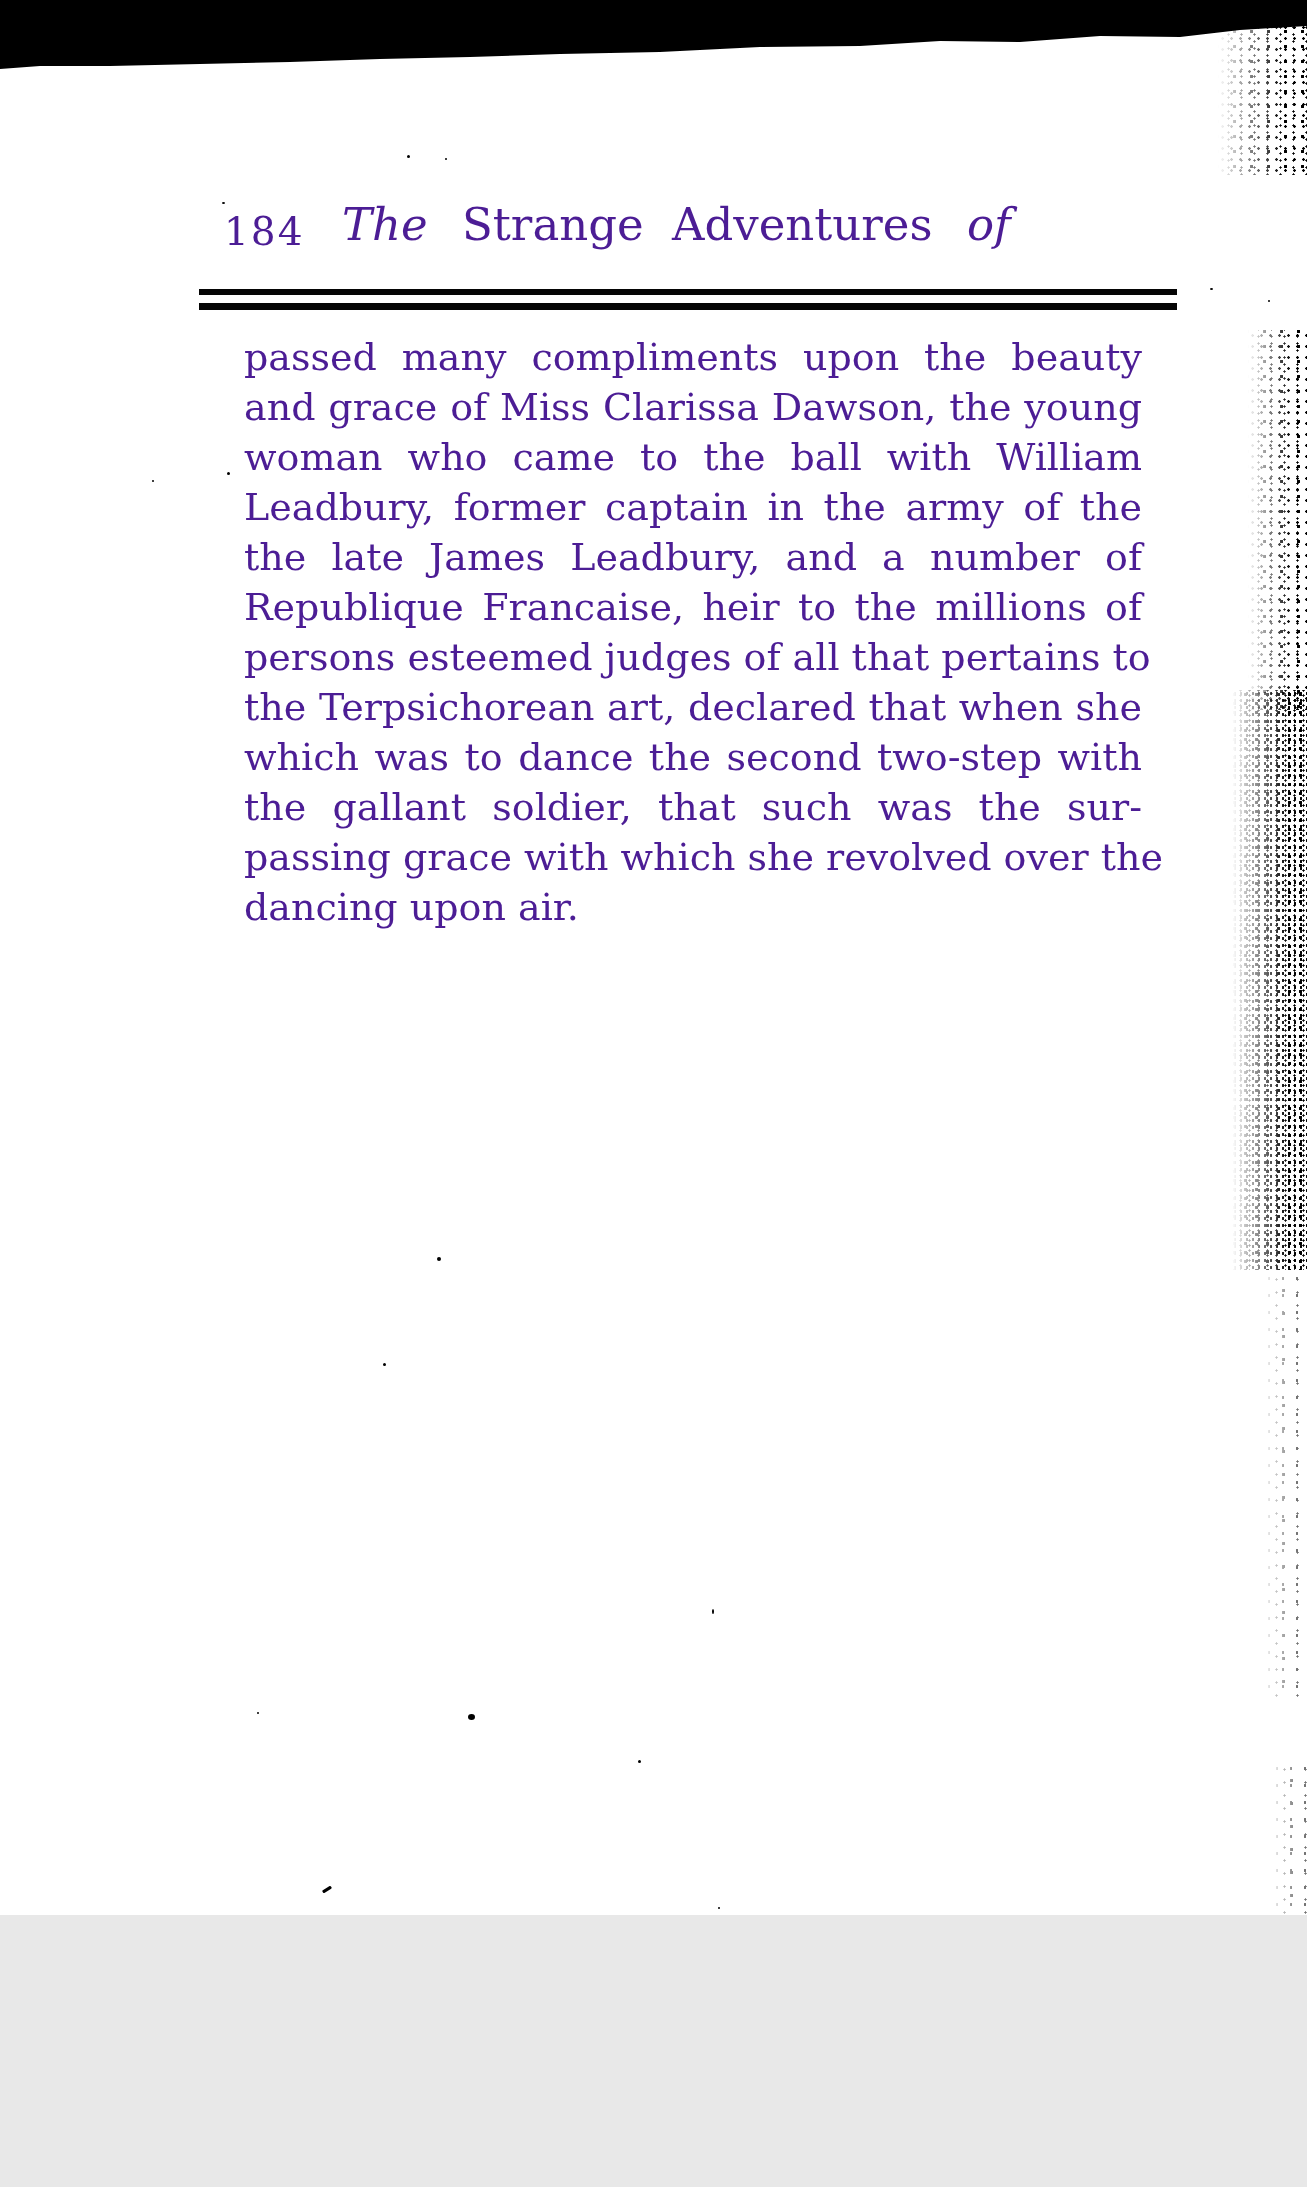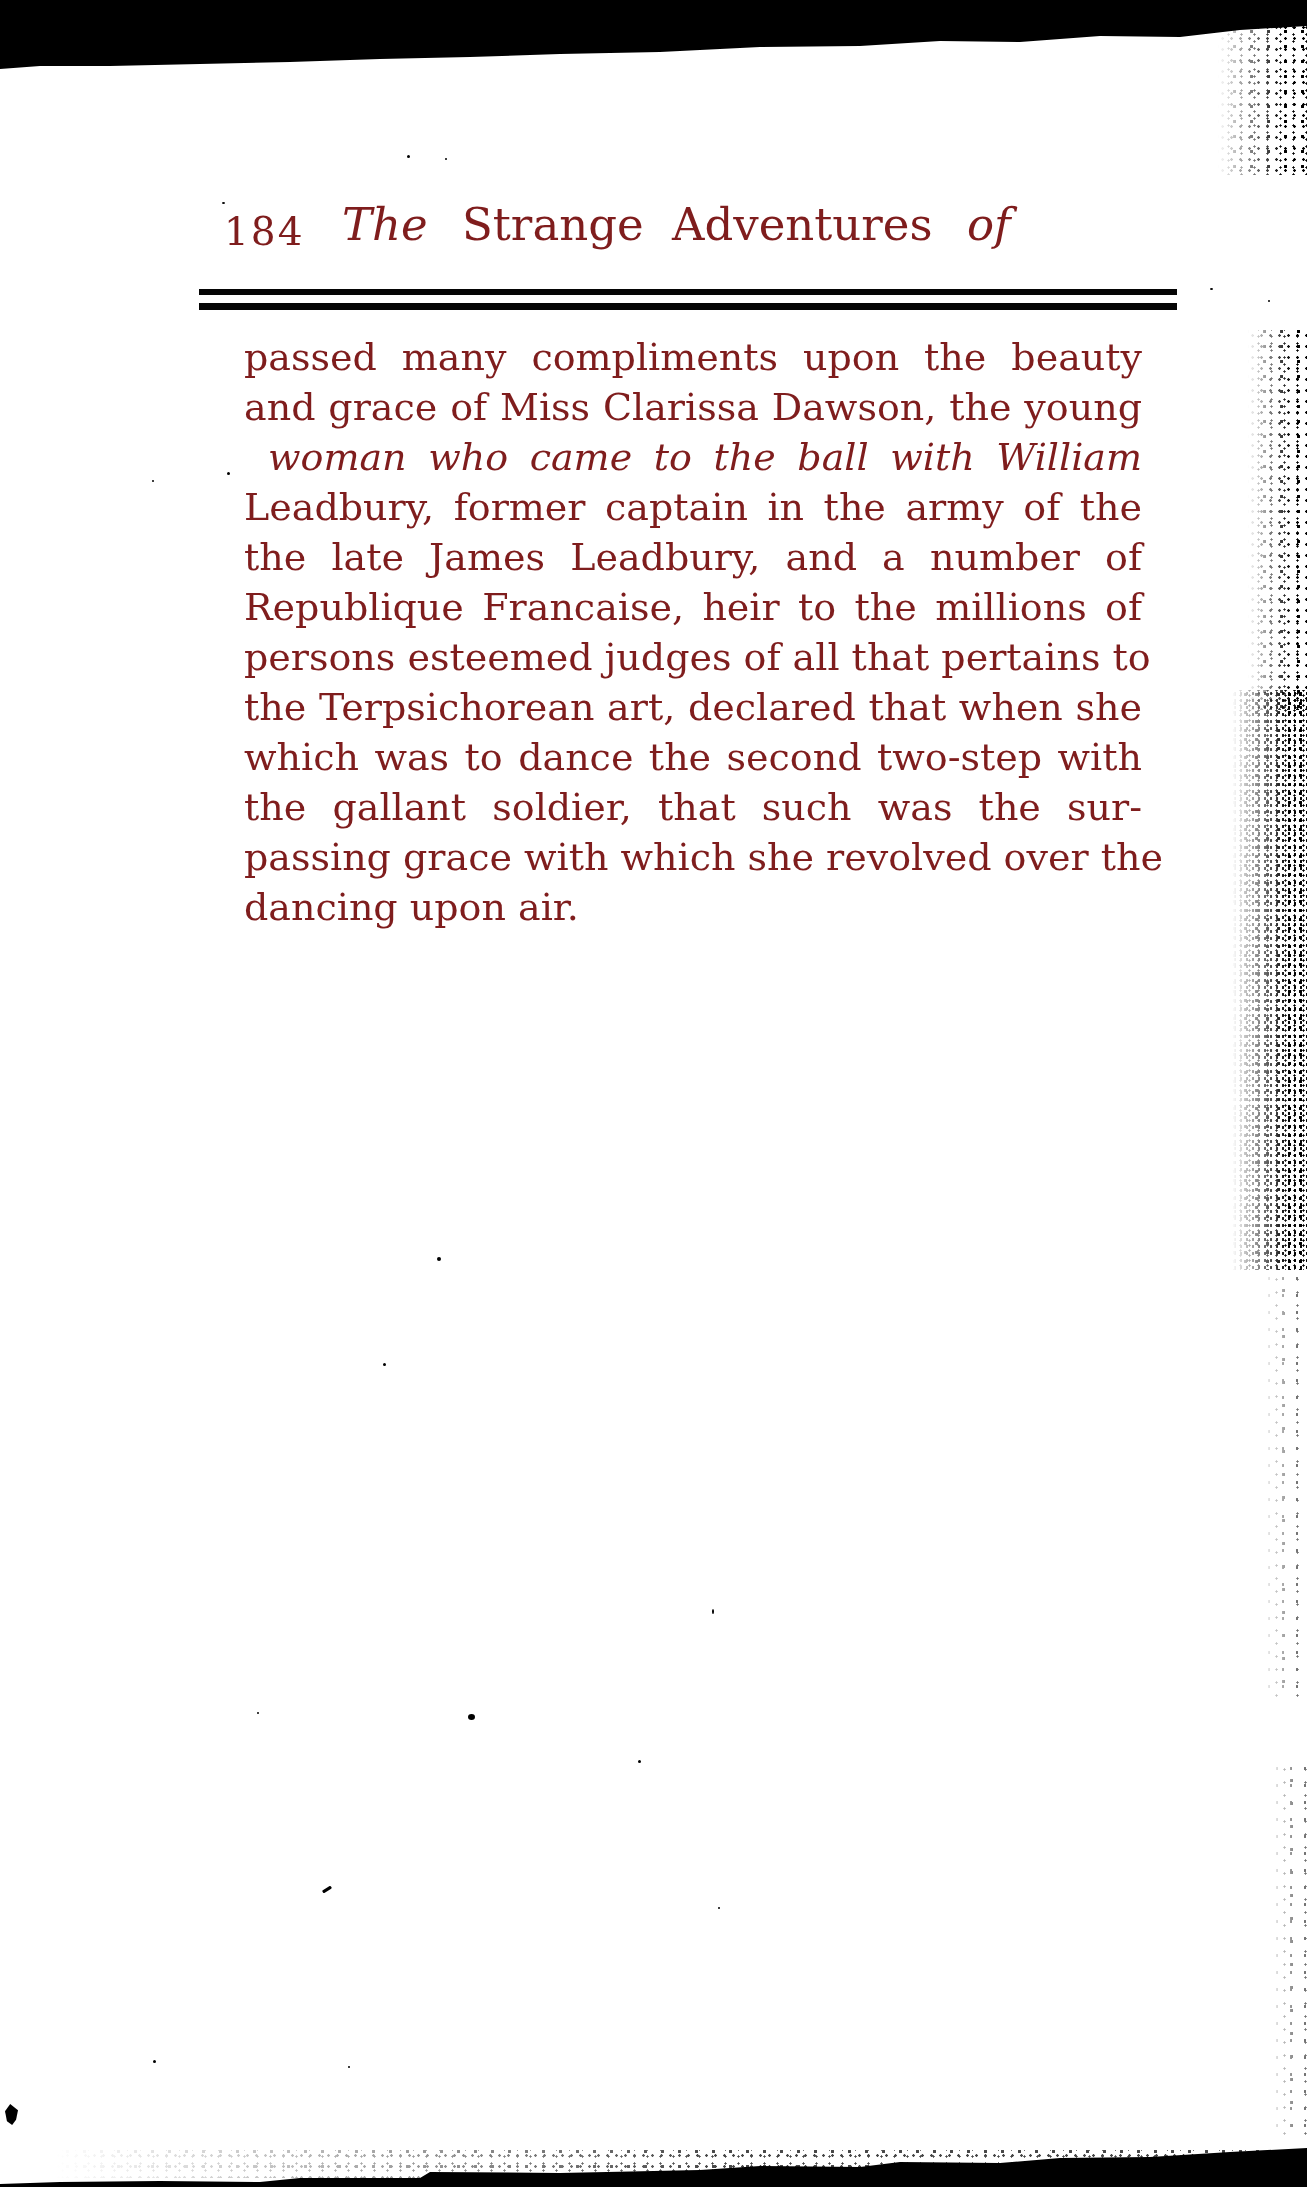--- a/index.html
+++ b/index.html
@@ -1,22 +1,22 @@
 <!DOCTYPE html>
 <html><head>
 <meta charset="utf-8">
 <style>
   html,body{margin:0;padding:0;background:#e8e8e8;}
   .page{
     position:relative;
-    width:1307px;height:2187px;
+    width:1307px;height:1915px;
     background:#ffffff;
     overflow:hidden;
     font-family:"DejaVu Serif","Liberation Serif",serif;
-    color:#7f1d1d;
+    color:#4c1d95;
   }
   
   .top-bar{
     position:absolute;left:0;top:0;width:1307px;height:80px;background:#000;
     clip-path:polygon(0 0,1307px 0,1307px 26px,1240px 30px,1180px 37px,1100px 36px,
       1020px 42px,940px 41px,860px 46px,760px 47px,660px 52px,560px 54px,470px 57px,
       380px 59px,290px 62px,200px 64px,110px 66px,40px 66px,0 69px);
   }
   .bottom-bar{
     position:absolute;left:0;top:2140px;width:1307px;height:47px;background:#000;
@@ -66,21 +66,21 @@
   }
   
   .para{
     position:absolute;left:244px;top:332px;width:898px;
     font-size:38px;line-height:50px;
   }
   .line{
     height:50px;white-space:nowrap;
     text-align:justify;text-align-last:justify;
   }
-  .line.italic{font-style:italic;margin-left:24px;}
+  .line.italic{}
   .line.last{text-align-last:left;white-space:normal;}
 </style>
 </head>
 <body>
 
 <div class="page">
 
   <div class="top-bar"></div>
   <div class="bottom-bar"></div>
 

